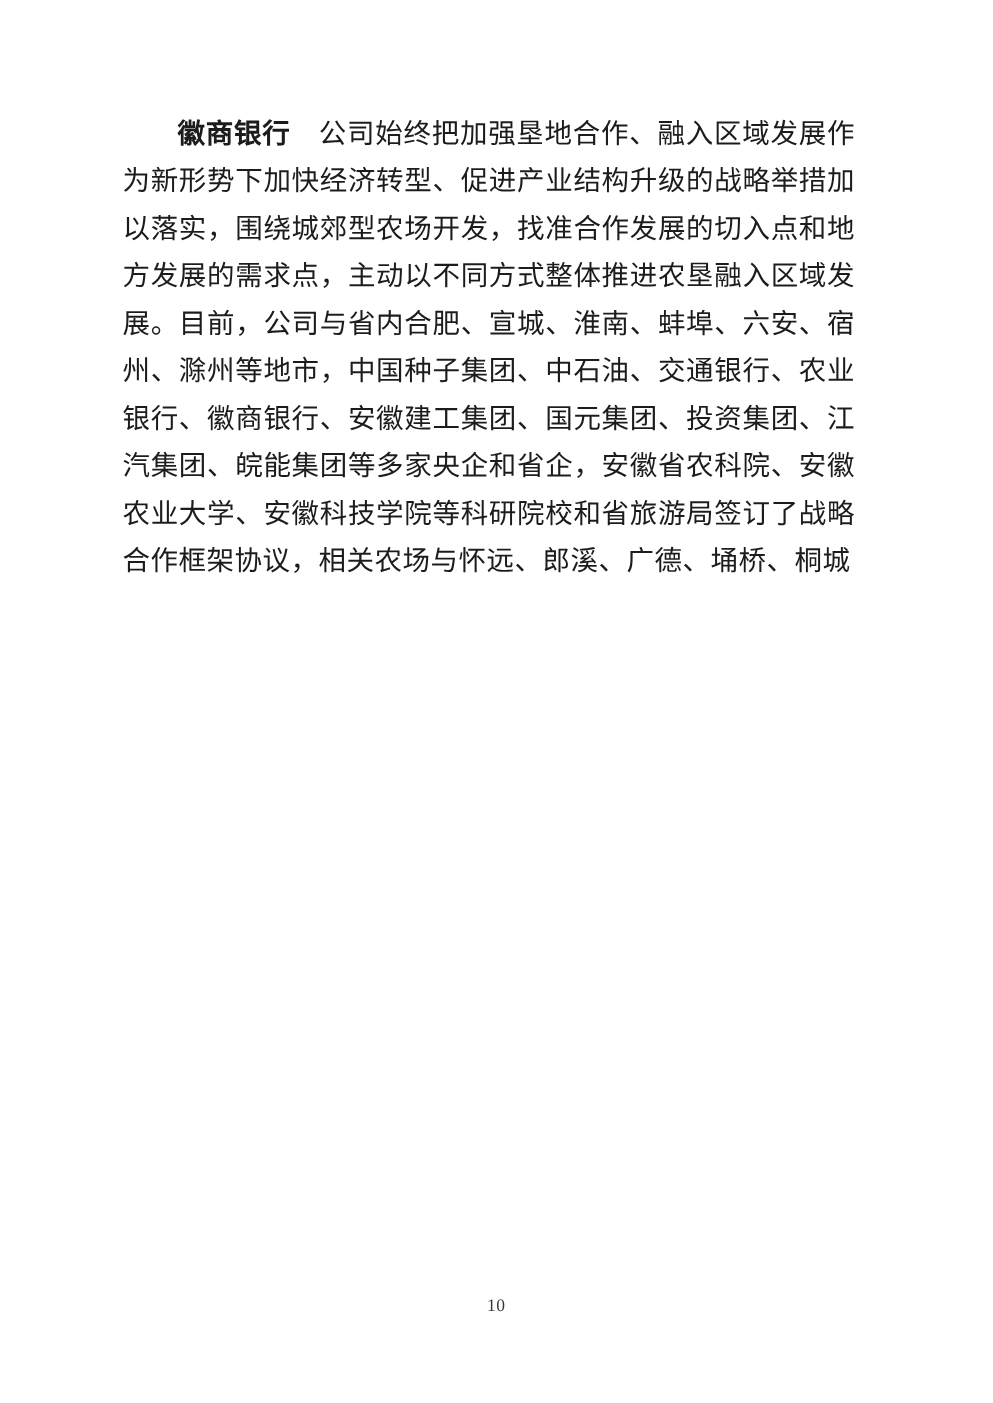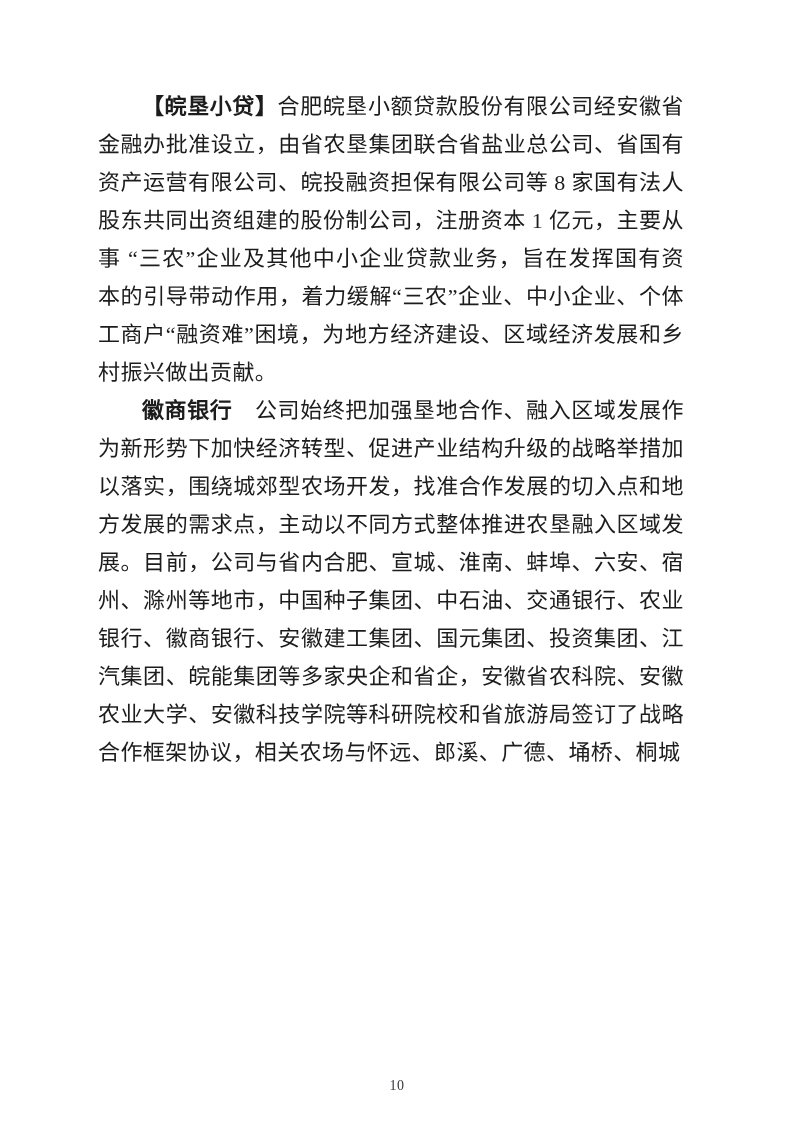--- a/index.html
+++ b/index.html
@@ -31,38 +31,37 @@
     margin: 0;
     padding: 0;
     text-indent: 2em;
   }
   .para .lead {
     font-weight: bold;
   }
   .page-footer {
     position: absolute;
     left: 0;
-    top: 1076px;
+    top: 1036px;
     width: 100%;
     text-align: center;
   }
   .page-number {
     font-size: 14px;
     color: #333a40;
     letter-spacing: 0.5px;
   }
 </style>
 </head>
 <body>
 
 <div class="page">
 
   <div class="body-text">
 
-    <p class="para"><b class="lead">【皖垦小贷】</b><span>合肥皖垦小额贷款股份有限公司经安徽省金融办批准设立，由省农垦集团联合省盐业总公司、省国有资产运营有限公司、皖投融资担保有限公司等 8 家国有法人股东共同出资组建的股份制公司，注册资本 1 亿元，主要从事 “三农”企业及其他中小企业贷款业务，旨在发挥国有资本的引导带动作用，着力缓解“三农”企业、中小企业、个体工商户“融资难”困境，为地方经济建设、区域经济发展和乡村振兴做出贡献。</span></p>
 
 
     <p class="para"><b class="lead">徽商银行</b><span>　公司始终把加强垦地合作、融入区域发展作为新形势下加快经济转型、促进产业结构升级的战略举措加以落实，围绕城郊型农场开发，找准合作发展的切入点和地方发展的需求点，主动以不同方式整体推进农垦融入区域发展。目前，公司与省内合肥、宣城、淮南、蚌埠、六安、宿州、滁州等地市，中国种子集团、中石油、交通银行、农业银行、徽商银行、安徽建工集团、国元集团、投资集团、江汽集团、皖能集团等多家央企和省企，安徽省农科院、安徽农业大学、安徽科技学院等科研院校和省旅游局签订了战略合作框架协议，相关农场与怀远、郎溪、广德、埇桥、桐城</span></p>
 
   </div>
 
   <div class="page-footer">
     <span class="page-number">10</span>
   </div>
 

